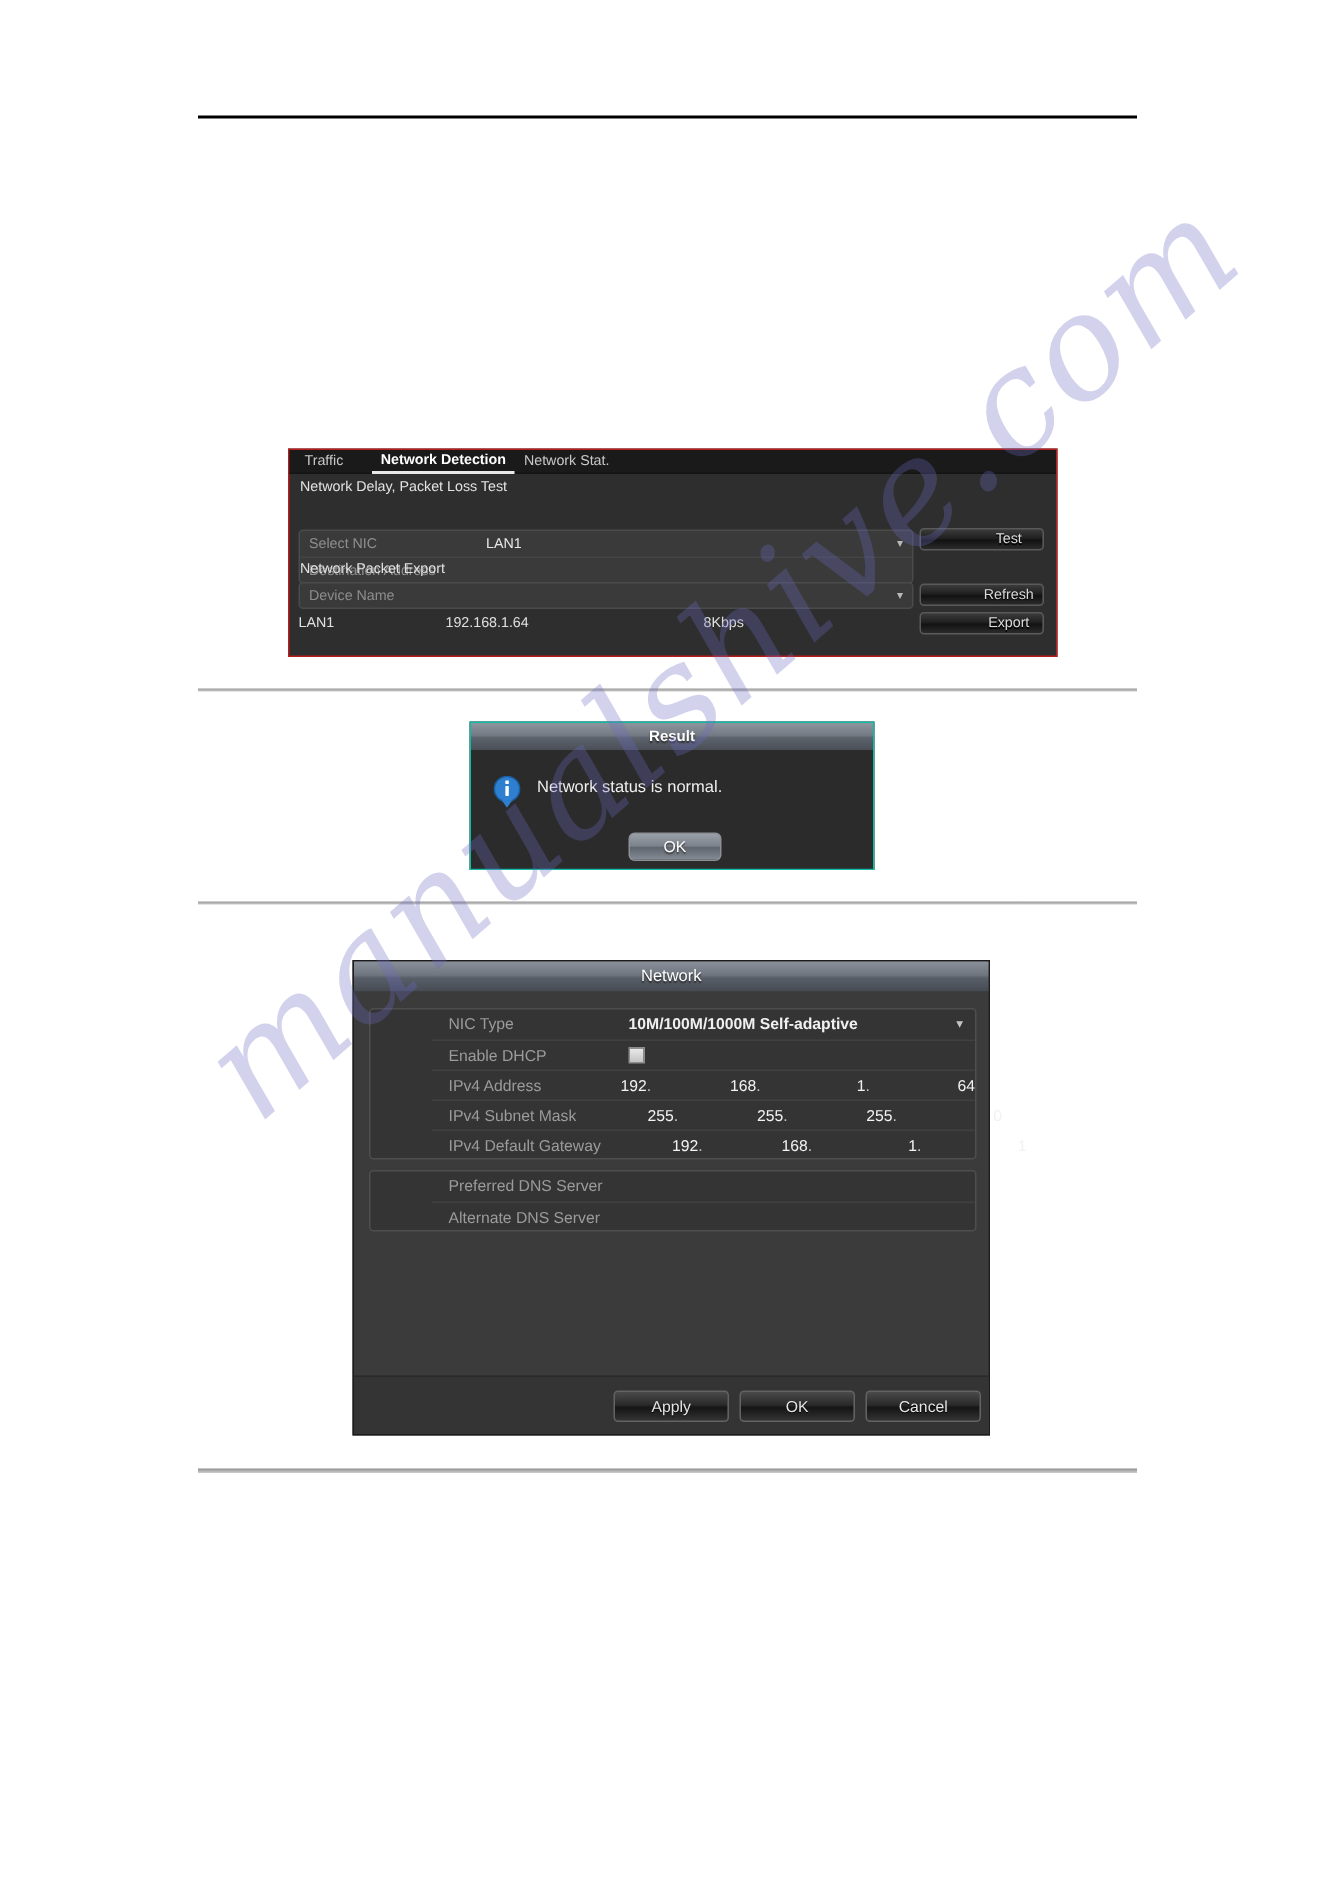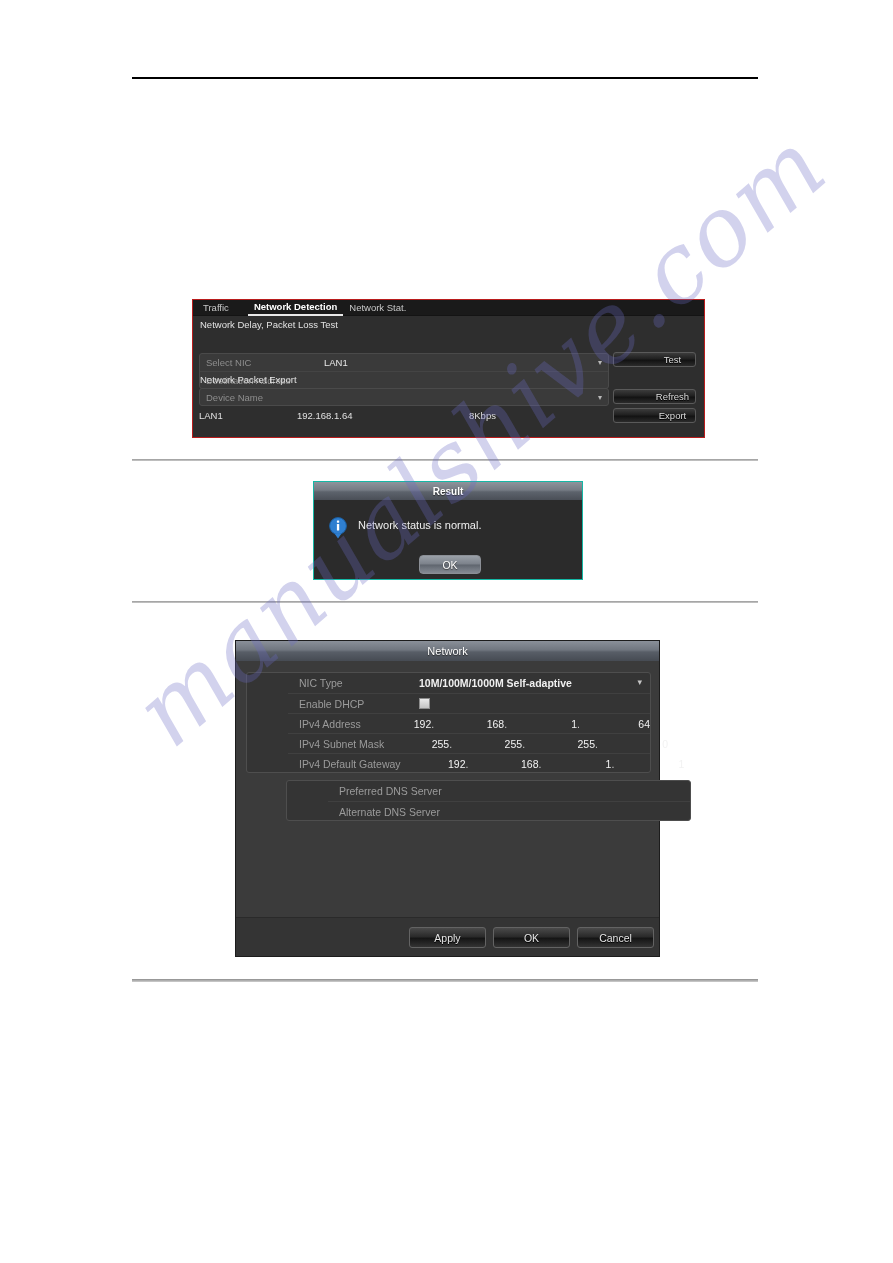--- a/index.html
+++ b/index.html
@@ -287,21 +287,21 @@
     position: absolute;
     left: 10px;
     width: 405px;
     background: #343434;
     border: 1px solid #4e4e4e;
     border-radius: 3px;
     box-sizing: border-box;
     padding-left: 41px;
   }
   .net-box-main { top: 11px; height: 101px; }
-  .net-box-dns  { top: 119px; height: 41px; margin-left: 40px; }
+  .net-box-dns  { top: 119px; height: 41px; }
 
   .net-row {
     position: relative;
     height: 20px;
     display: flex;
     align-items: center;
     padding-left: 11px;
     box-sizing: border-box;
   }
   .net-row + .net-row { border-top: 1px solid #404040; }

